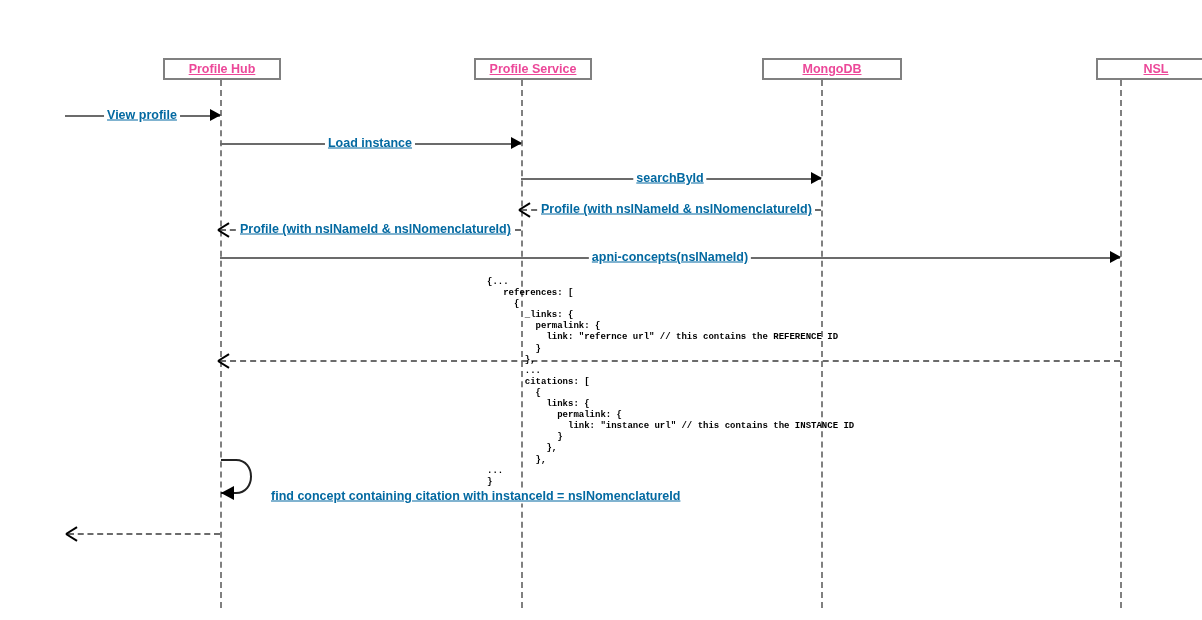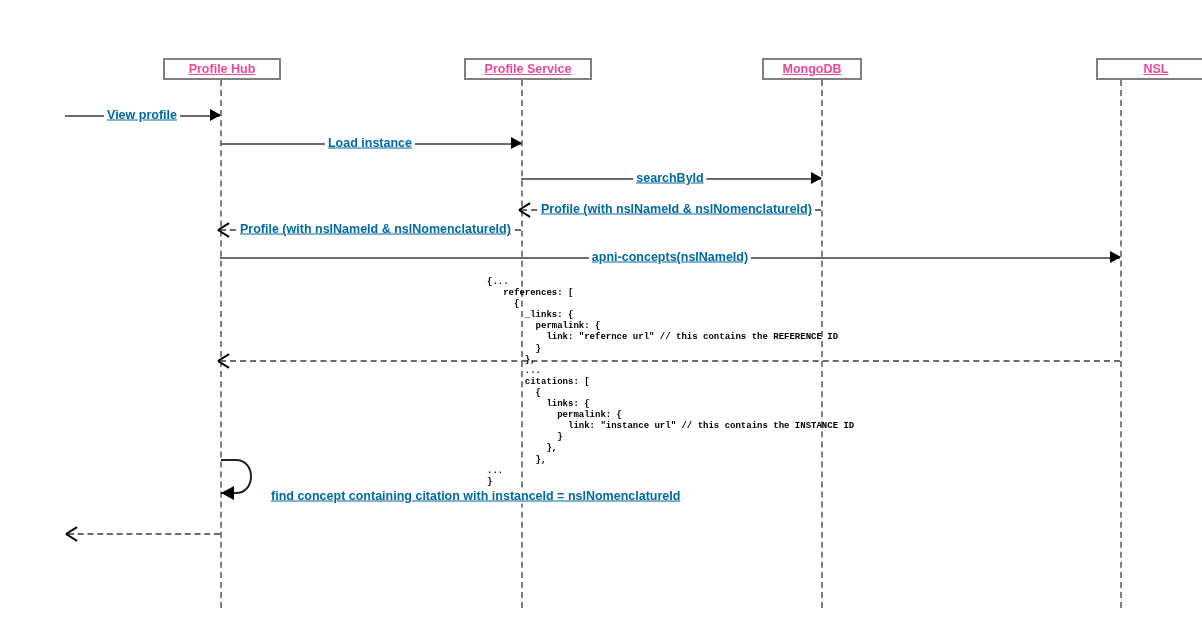--- a/index.html
+++ b/index.html
@@ -131,25 +131,25 @@
 </style>
 </head>
 <body>
 
 <div id="diagram-root">
 
   <div class="participant-box" style="left:163px; top:58px; width:118px;">
     <span>Profile Hub</span>
   </div>
 
-  <div class="participant-box" style="left:464px; top:58px; width:128px;">
+  <div class="participant-box" style="left:474px; top:58px; width:118px;">
     <span>Profile Service</span>
   </div>
 
-  <div class="participant-box" style="left:762px; top:58px; width:100px;">
+  <div class="participant-box" style="left:762px; top:58px; width:140px;">
     <span>MongoDB</span>
   </div>
 
   <div class="participant-box" style="left:1096px; top:58px; width:120px;">
     <span>NSL</span>
   </div>
 
   <div class="lifeline" style="left:220px; top:80px; height:528px;"></div>
   <div class="lifeline" style="left:521px; top:80px; height:528px;"></div>
   <div class="lifeline" style="left:821px; top:80px; height:528px;"></div>

